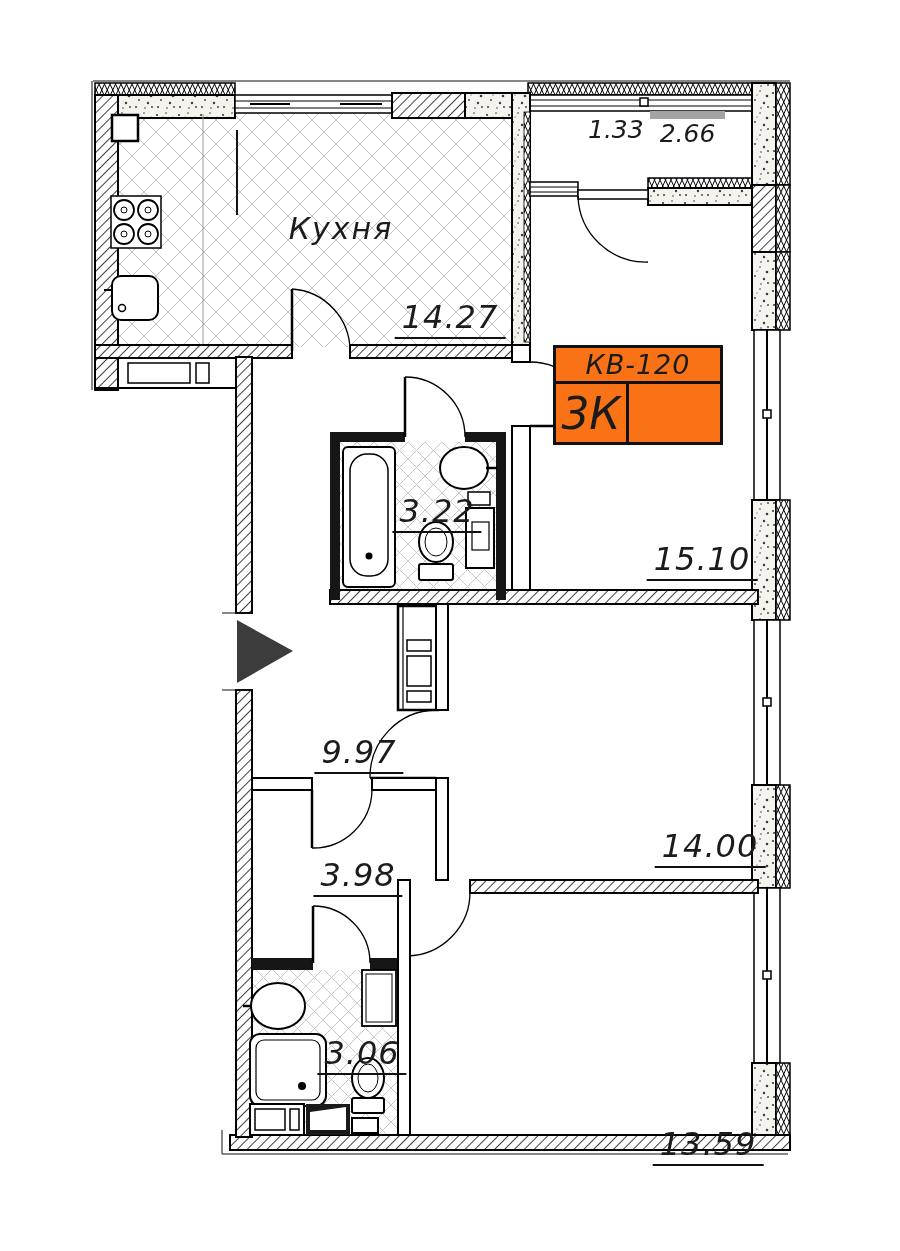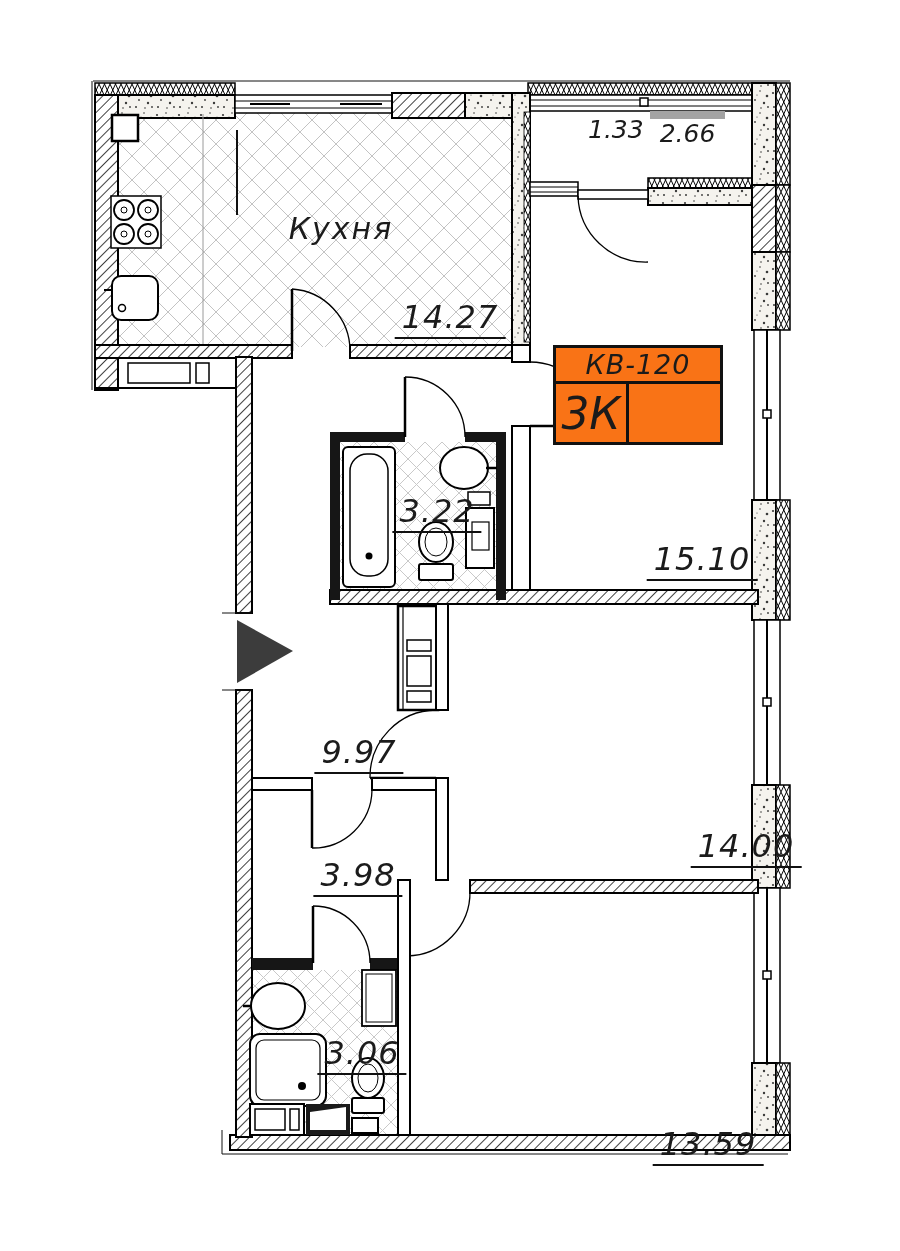--- a/index.html
+++ b/index.html
@@ -342,21 +342,21 @@
 </div>
 
 <div class="lbl" style="left:437px;top:492px;">
   <span class="area">3.22</span>
 </div>
 
 <div class="lbl" style="left:350px;top:733px;margin-left:9px;">
   <span class="area">9.97</span>
 </div>
 
-<div class="lbl" style="left:710px;top:827px;margin-left:36px;">
+<div class="lbl" style="left:710px;top:827px;">
   <span class="area">14.00</span>
 </div>
 
 <div class="lbl" style="left:358px;top:856px;">
   <span class="area">3.98</span>
 </div>
 
 <div class="lbl" style="left:362px;top:999px;margin-top:35px;">
   <span class="area">3.06</span>
 </div>

